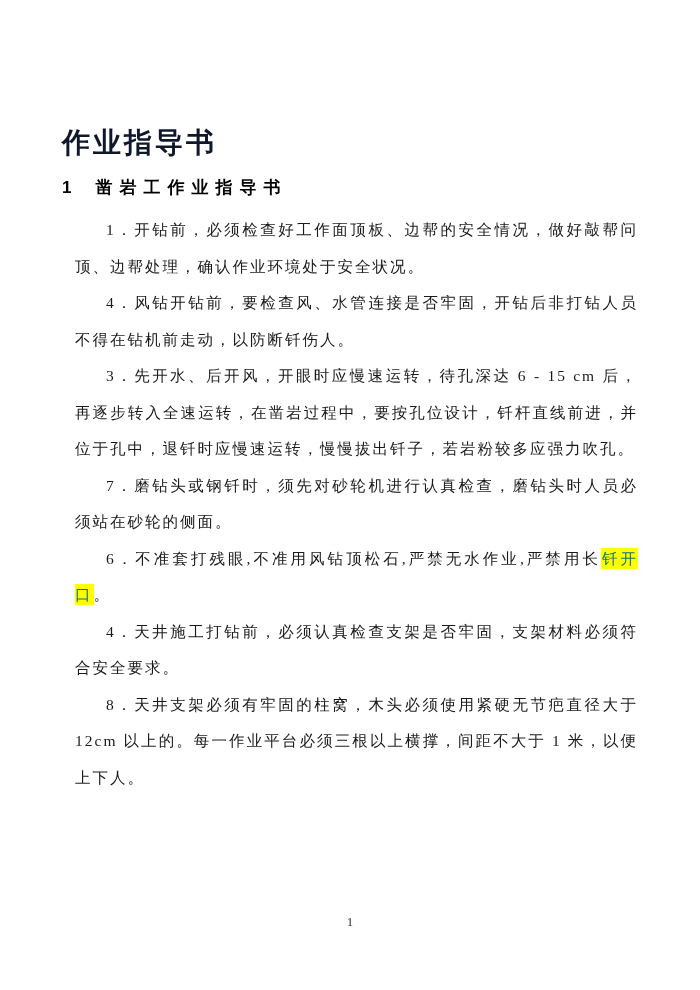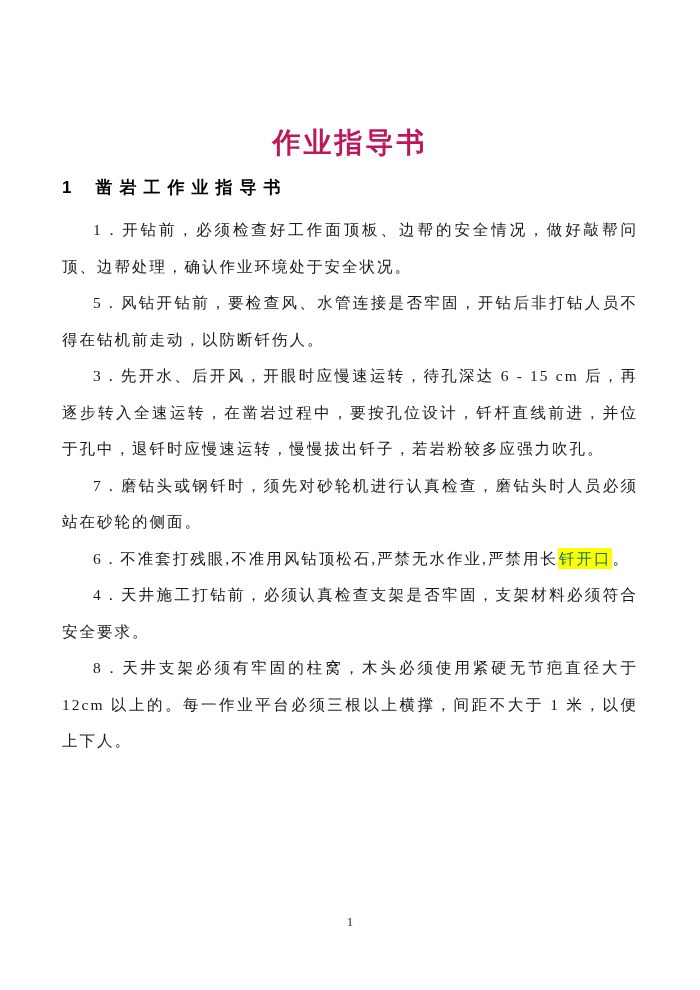--- a/index.html
+++ b/index.html
@@ -17,43 +17,44 @@
     font-family: "Liberation Serif", "DejaVu Serif", serif;
   }
   .content {
     position: absolute;
     left: 62px;
     right: 62px;
     top: 0;
   }
   .doc-title {
     margin: 126px 0 0 0;
-    text-align: center;
+    text-align: left;
     font-family: "Liberation Sans", "DejaVu Sans", sans-serif;
     font-weight: bold;
     font-size: 28px;
     line-height: 34px;
     letter-spacing: 3px;
-    color: #be185d;
+    color: #0f172a;
   }
   .section-heading {
     margin: 16px 0 0 0;
     font-family: "Liberation Sans", "DejaVu Sans", sans-serif;
     font-weight: bold;
     font-size: 17px;
     line-height: 24px;
     letter-spacing: 7px;
     color: #000000;
   }
   .section-heading .sec-num {
     margin-right: 24px;
     letter-spacing: 0;
   }
   .body-text {
     margin-top: 12px;
+    margin-left: 13px;
   }
   .para {
     margin: 0;
     font-size: 15.5px;
     line-height: 36.5px;
     letter-spacing: 2px;
     text-align: justify;
     text-indent: 31px;
     color: #1a1a1a;
   }
@@ -79,21 +80,21 @@
   <div class="content">
 
     <h1 class="doc-title">作业指导书</h1>
 
     <h2 class="section-heading">
       <span class="sec-num">1</span><span>凿岩工作业指导书</span>
     </h2>
 
     <div class="body-text">
       <p class="para">1．开钻前，必须检查好工作面顶板、边帮的安全情况，做好敲帮问顶、边帮处理，确认作业环境处于安全状况。</p>
-      <p class="para">5．风钻开钻前，要检查风、水管连接是否牢固，开钻后非打钻人员不得在钻机前走动，以防断钎伤人。</p>
+      <p class="para">4．风钻开钻前，要检查风、水管连接是否牢固，开钻后非打钻人员不得在钻机前走动，以防断钎伤人。</p>
       <p class="para">3．先开水、后开风，开眼时应慢速运转，待孔深达 6 - 15 cm 后，再逐步转入全速运转，在凿岩过程中，要按孔位设计，钎杆直线前进，并位于孔中，退钎时应慢速运转，慢慢拔出钎子，若岩粉较多应强力吹孔。</p>
       <p class="para">7．磨钻头或钢钎时，须先对砂轮机进行认真检查，磨钻头时人员必须站在砂轮的侧面。</p>
       <p class="para"><span>6．不准套打残眼,不准用风钻顶松石,严禁无水作业,严禁用长</span><mark class="hl" style="background: rgb(255, 255, 0);">钎开口</mark><span>。</span></p>
       <p class="para">4．天井施工打钻前，必须认真检查支架是否牢固，支架材料必须符合安全要求。</p>
       <p class="para">8．天井支架必须有牢固的柱窝，木头必须使用紧硬无节疤直径大于 12cm 以上的。每一作业平台必须三根以上横撑，间距不大于 1 米，以便上下人。</p>
     </div>
   </div>
 
   <div class="page-number">1</div>
 </div>

